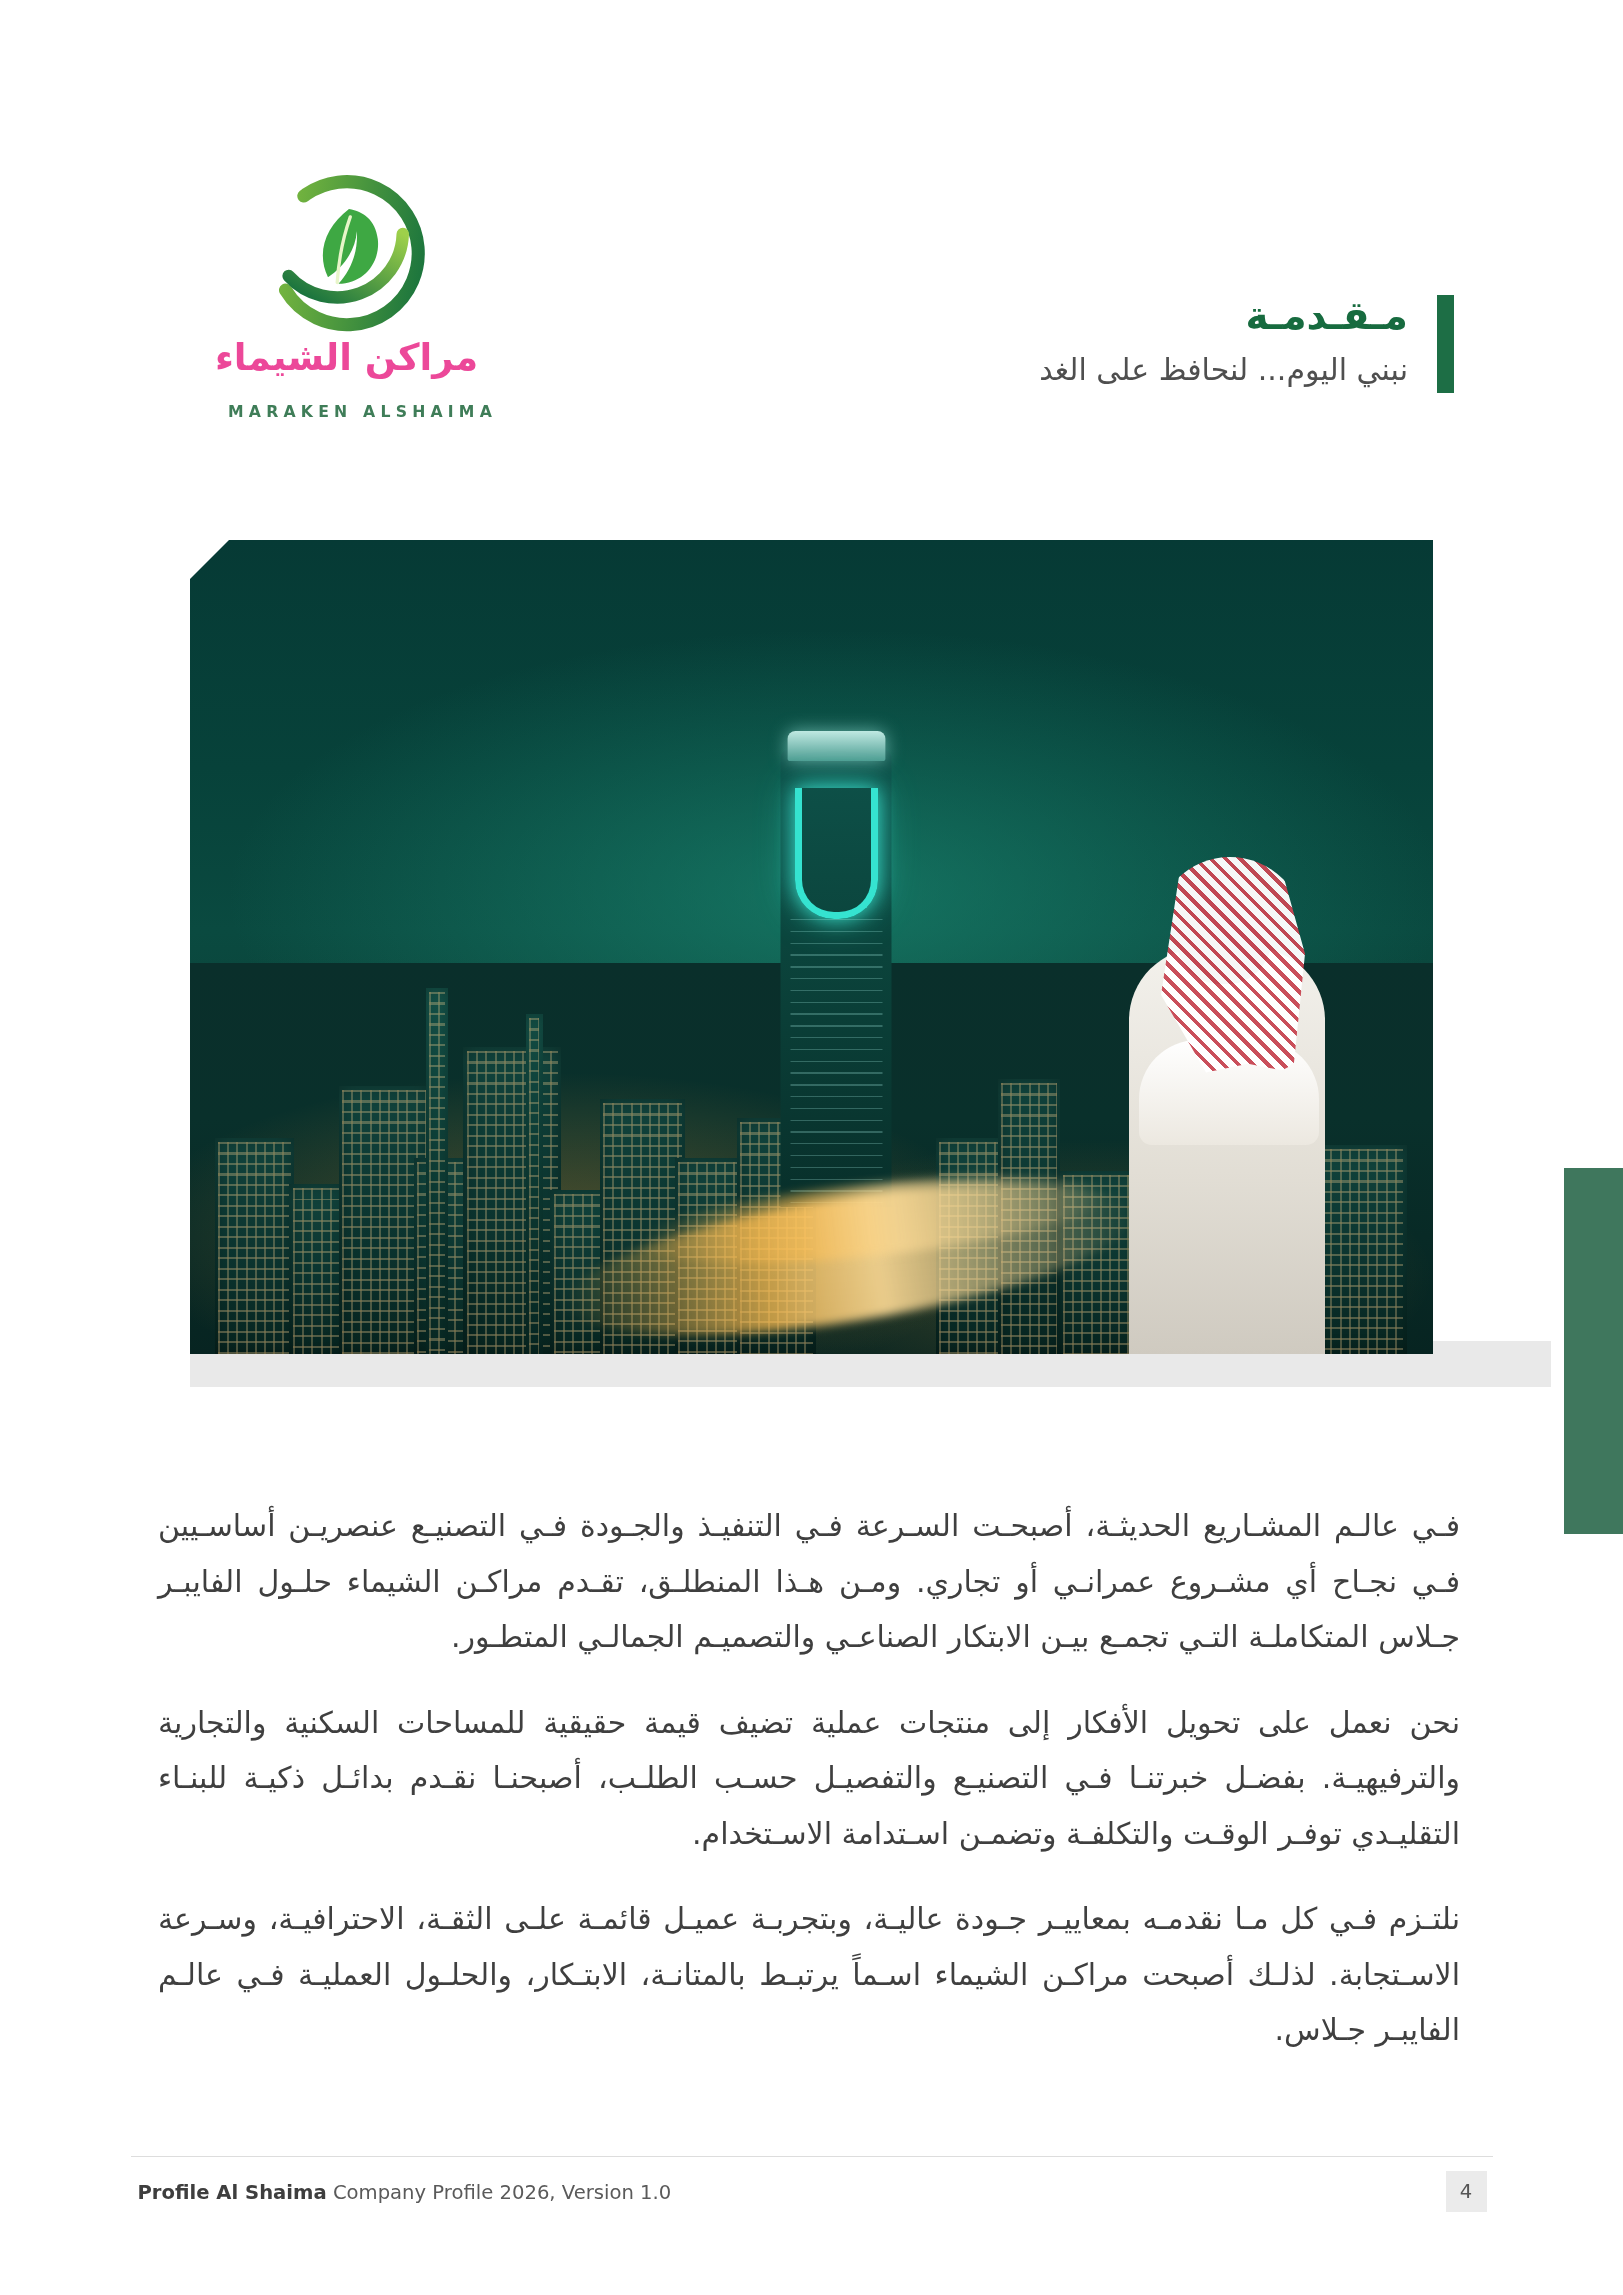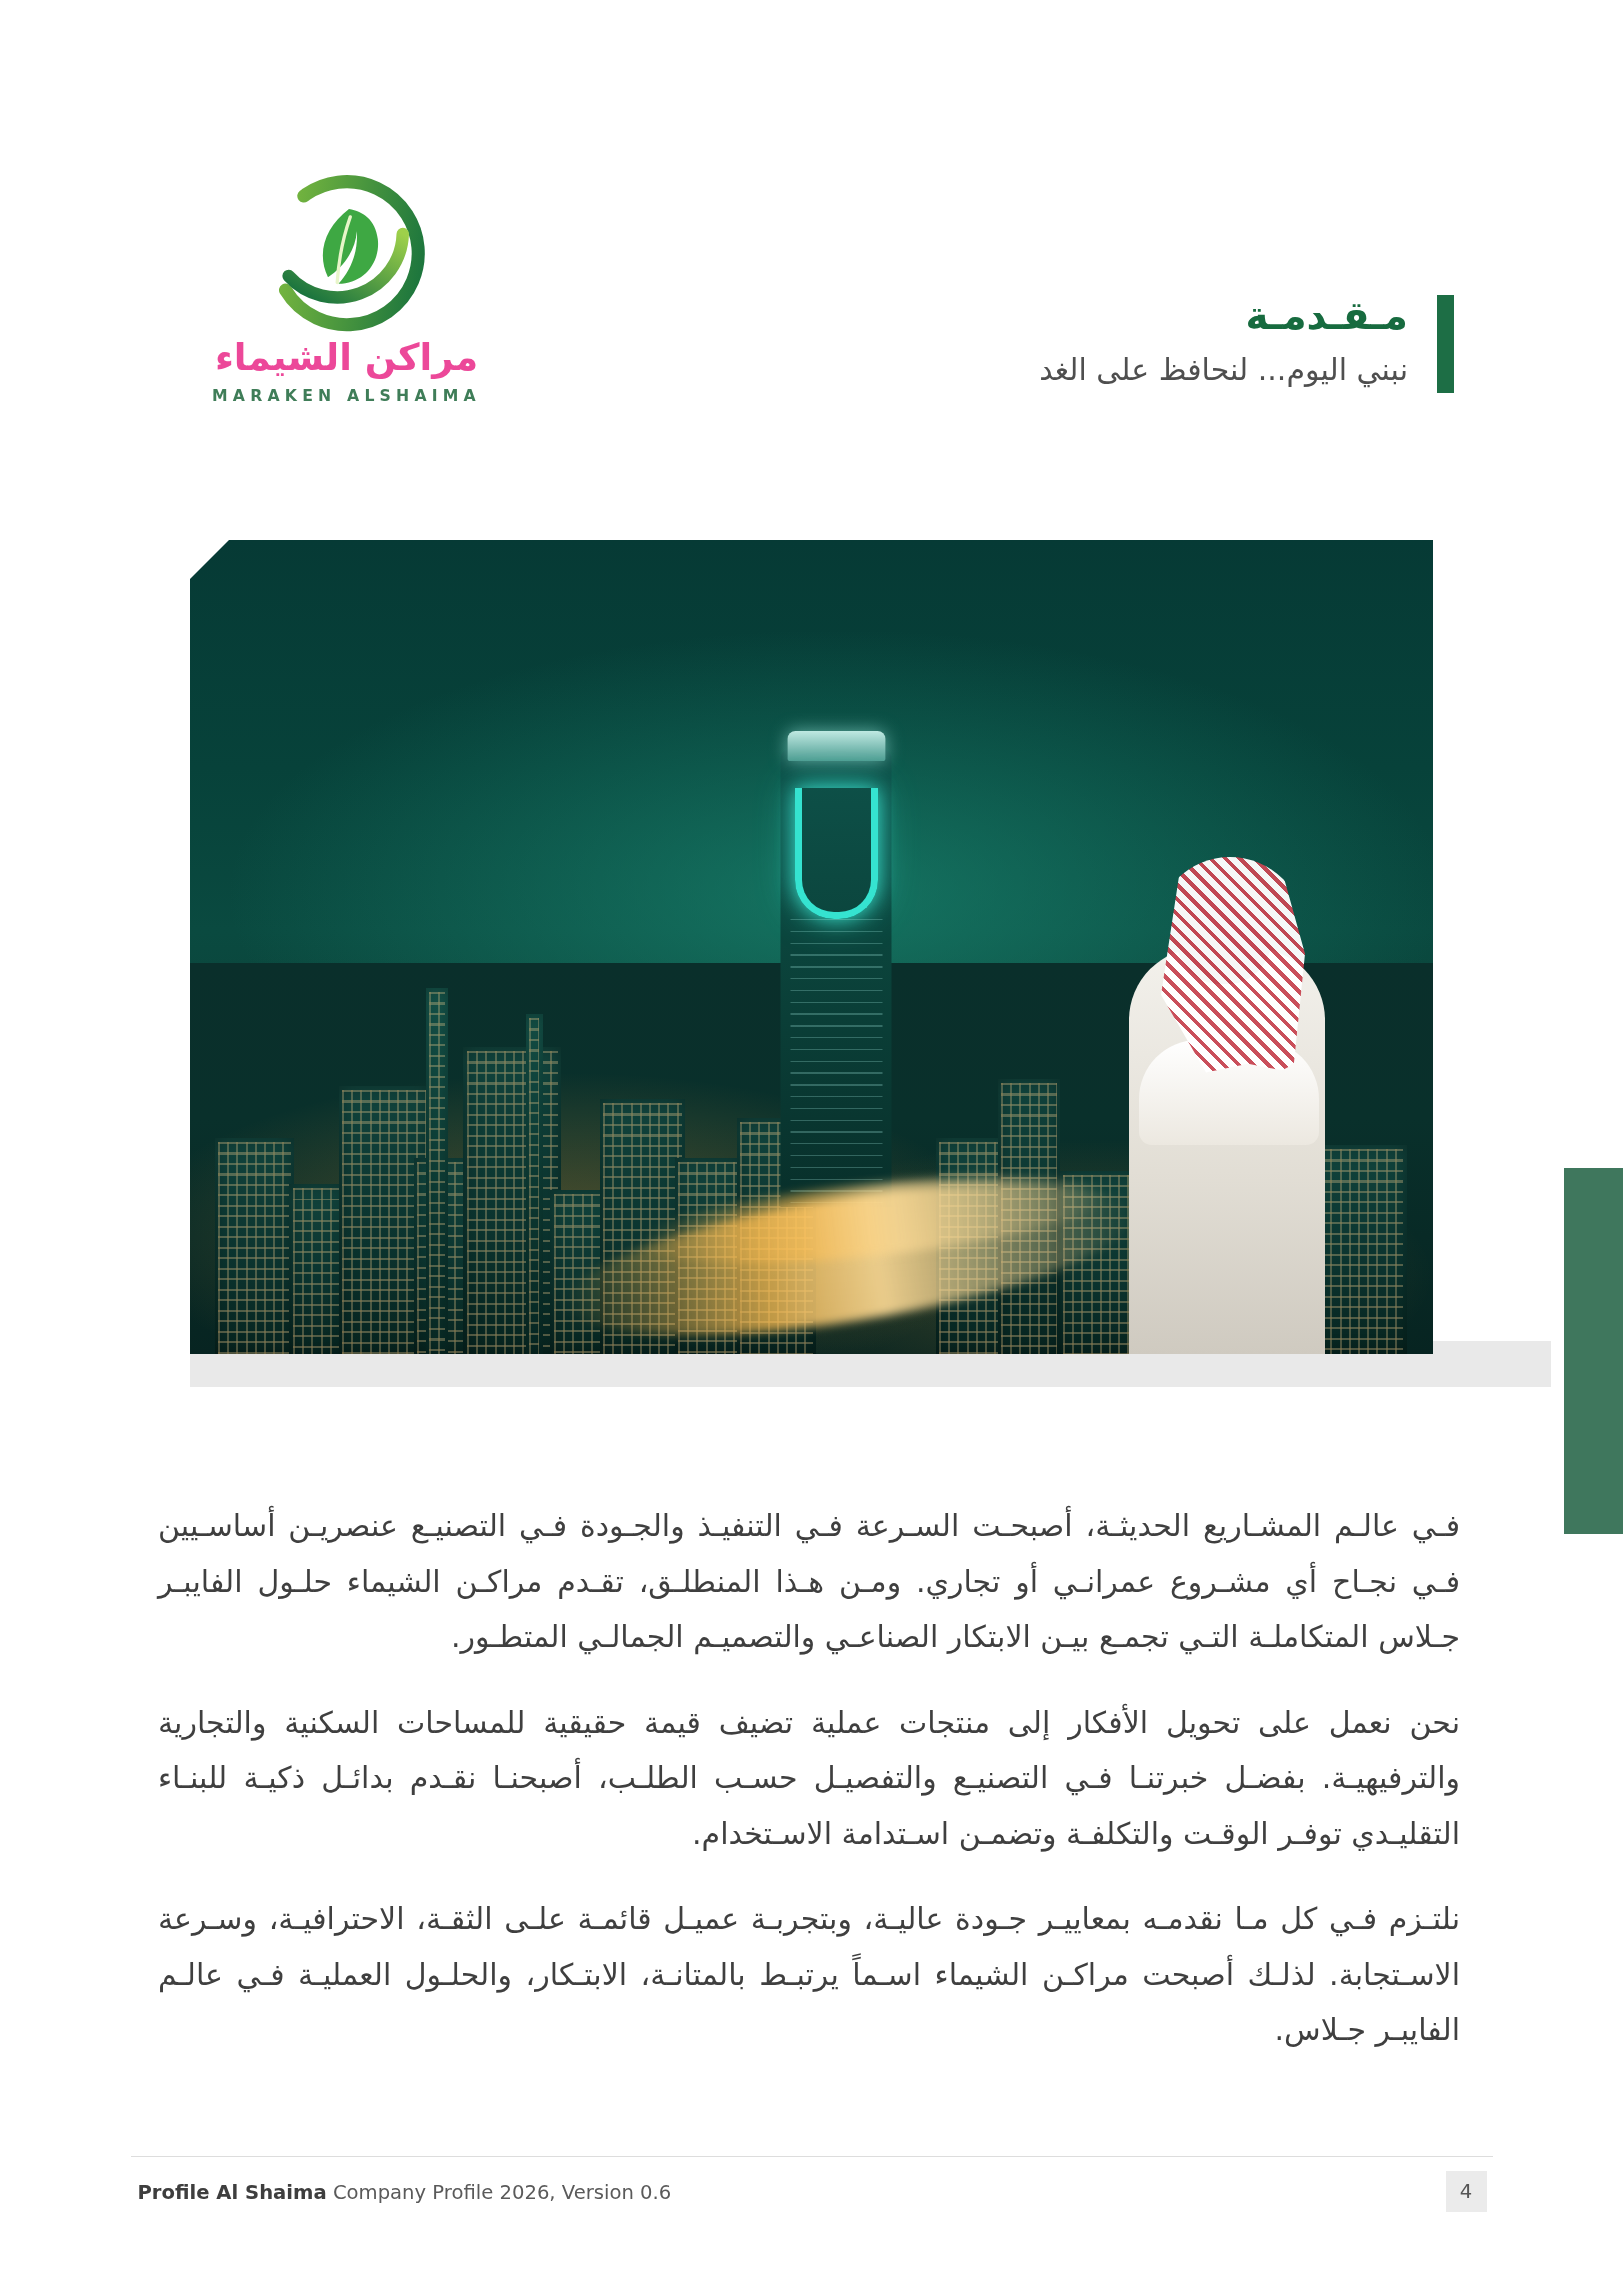--- a/index.html
+++ b/index.html
@@ -49,26 +49,27 @@
   .logo-name-ar {
     margin-top: 3.9px;
     font-size: 37px;
     font-weight: bold;
     color: #ec4899;
     letter-spacing: 0.7px;
     line-height: 1.1;
   }
 
   .logo-name-en {
-    margin-top: 7px;
+    margin-top: 23px;
     font-size: 15.7px;
     font-weight: bold;
     color: #3f7d58;
     letter-spacing: 5.2px;
     direction: ltr;
+    text-align: right;
   }
 
   .title-block {
     position: absolute;
     right: 216px;
     top: 131px;
     text-align: right;
     direction: rtl;
   }
 
@@ -428,19 +429,19 @@
   </div>
 
   <div class="content">
     <p class="para">فـي عالـم المشـاريع الحديثـة، أصبحـت السـرعة فـي التنفيـذ والجـودة فـي التصنيـع عنصريـن أساسـيين فـي نجـاح أي مشـروع عمرانـي أو تجاري. ومـن هـذا المنطلـق، تقـدم مراكـن الشيماء حلـول الفايبـر جـلاس المتكاملـة التـي تجمـع بيـن الابتكار الصناعـي والتصميـم الجمالـي المتطـور.</p>
     <p class="para">نحن نعمل على تحويل الأفكار إلى منتجات عملية تضيف قيمة حقيقية للمساحات السكنية والتجارية والترفيهيـة. بفضـل خبرتنـا فـي التصنيـع والتفصيـل حسـب الطلـب، أصبحنـا نقـدم بدائـل ذكيـة للبنـاء التقليـدي توفـر الوقـت والتكلفـة وتضمـن اسـتدامة الاسـتخدام.</p>
     <p class="para">نلتـزم فـي كل مـا نقدمـه بمعاييـر جـودة عاليـة، وبتجربـة عميـل قائمـة علـى الثقـة، الاحترافيـة، وسـرعة الاسـتجابة. لذلـك أصبحت مراكـن الشيماء اسـماً يرتبـط بالمتانـة، الابتـكار، والحلـول العمليـة فـي عالـم الفايبـر جـلاس.</p>
   </div>
 
   <div class="footer">
     <div class="footer-text">
-      <b>Profile Al Shaima</b><span> Company Profile 2026, Version 0.6</span>
+      <b>Profile Al Shaima</b><span> Company Profile 2026, Version 1.0</span>
     </div>
     <div class="page-num">4</div>
   </div>
 
 </div>
 
 
 </body></html>

